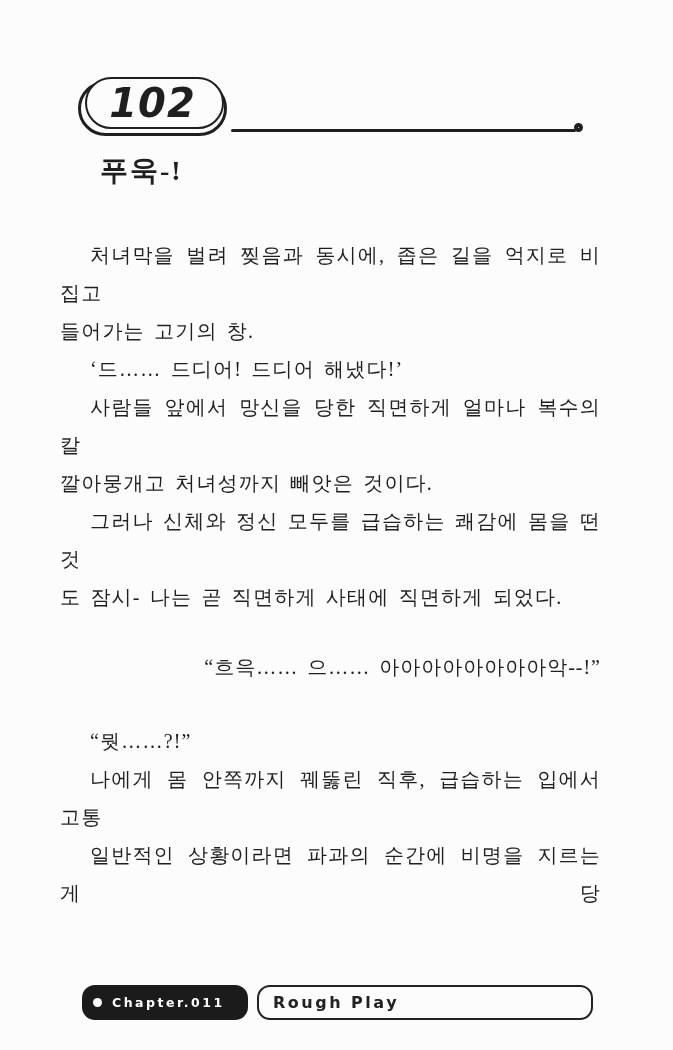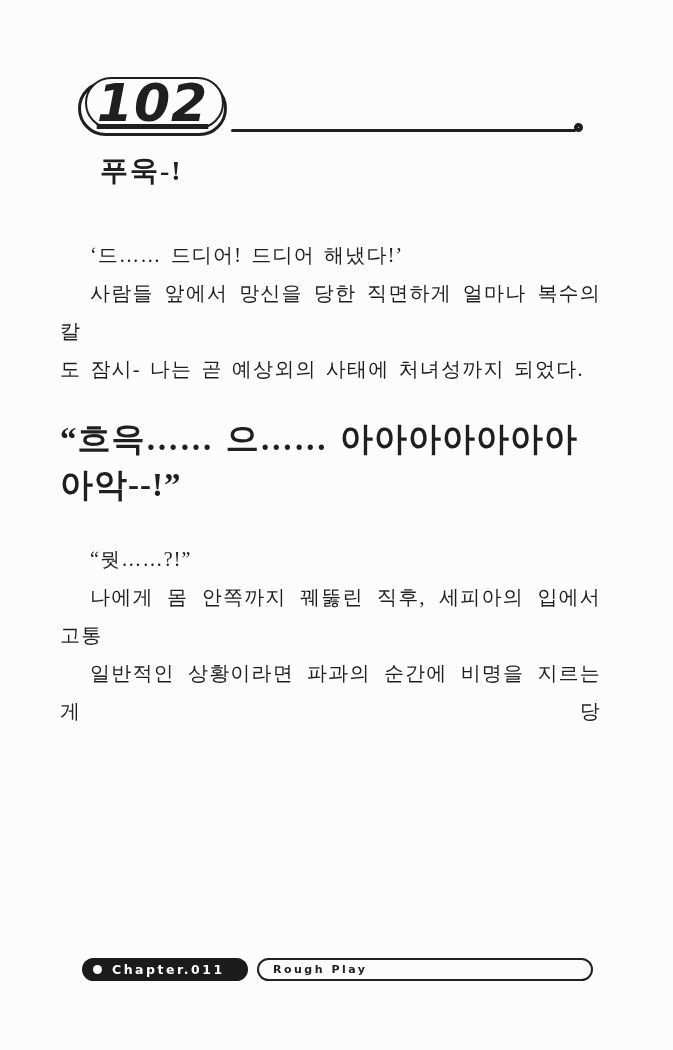--- a/index.html
+++ b/index.html
@@ -30,24 +30,23 @@
     position:absolute;left:7px;top:0;
     width:139px;height:52px;
     border:2px solid var(--ink);
     border-radius:26px;
     background:var(--paper);
     display:flex;align-items:center;justify-content:center;
   }
   .page-number{
     font-family:"DejaVu Sans","Liberation Sans",sans-serif;
     font-style:italic;font-weight:800;
-    font-size:52px;line-height:1;
+    font-size:40px;line-height:1;
     letter-spacing:1px;
     transform:translateX(-2px);
-    text-decoration:underline;
   }
   .header-rule{
     position:absolute;left:153px;top:52px;
     width:345px;height:3px;
     background:var(--ink);border-radius:2px;
   }
   .header-ring{
     position:absolute;left:496px;top:46px;
     width:9px;height:9px;
     border:4px solid var(--ink);
@@ -68,30 +67,30 @@
     font-weight:600;
     margin-bottom:50px;
     padding-left:40px;
     letter-spacing:2px;
   }
   .line{white-space:normal;}
   .line.indent{text-indent:30px;}
   .line.fill{text-align:justify;text-align-last:justify;}
   .block.shout{
     margin:28px 0 32px;
-    text-align:left;
-    font-size:33px;line-height:46px;
-    font-weight:700;
+    text-align:right;
+    font-size:20px;line-height:46px;
+    font-weight:400;
     letter-spacing:1px;
   }
 
   
   .footer{
-    position:absolute;left:82px;right:80px;top:958px;
-    height:23px;
+    position:absolute;left:82px;right:80px;top:985px;
+    height:35px;
     display:flex;gap:9px;
     font-family:"DejaVu Sans","Liberation Sans",sans-serif;
   }
   .chapter-pill{
     flex:0 0 166px;
     background:#1b1b1b;
     border-radius:13px;
     color:#fff;
     display:flex;align-items:center;
     padding-left:11px;
@@ -102,21 +101,21 @@
     width:9px;height:9px;border-radius:50%;
     background:#fff;margin-right:10px;flex:0 0 auto;
   }
   .title-pill{
     flex:1;
     border:2px solid #222;
     border-radius:13px;
     background:var(--paper);
     display:flex;align-items:center;
     padding-left:14px;
-    font-size:11px;font-weight:600;
+    font-size:16px;font-weight:600;
     letter-spacing:2.5px;
     color:#222;
   }
 </style>
 </head>
 <body>
 
 <div class="page">
 
   <div class="header">
@@ -126,36 +125,42 @@
     </div>
     <div class="header-rule"></div>
     <div class="header-ring"></div>
   </div>
 
   <div class="body-text">
       <div class="block lead">
         <div class="line">푸욱-!</div>
       </div>
       <div class="block para">
+        <div class="line indent fill">처녀막을 벌려 찢음과 동시에, 좁은 길을 억지로 비집고</div>
+        <div class="line">들어가는 고기의 창.</div>
+      </div>
+      <div class="block para">
         <div class="line indent">‘드…… 드디어! 드디어 해냈다!’</div>
       </div>
       <div class="block para">
         <div class="line indent fill">사람들 앞에서 망신을 당한 직면하게 얼마나 복수의 칼</div>
+        <div class="line">깔아뭉개고 처녀성까지 빼앗은 것이다.</div>
       </div>
       <div class="block para">
-        <div class="line">도 잠시- 나는 곧 예상외의 사태에 처녀성까지 되었다.</div>
+        <div class="line indent fill">그러나 신체와 정신 모두를 급습하는 쾌감에 몸을 떤 것</div>
+        <div class="line">도 잠시- 나는 곧 직면하게 사태에 직면하게 되었다.</div>
       </div>
       <div class="block shout">
         <div class="line">“흐윽…… 으…… 아아아아아아아아악--!”</div>
       </div>
       <div class="block para">
         <div class="line indent">“뭣……?!”</div>
       </div>
       <div class="block para">
-        <div class="line indent fill">나에게 몸 안쪽까지 꿰뚫린 직후, 세피아의 입에서 고통</div>
+        <div class="line indent fill">나에게 몸 안쪽까지 꿰뚫린 직후, 급습하는 입에서 고통</div>
       </div>
       <div class="block para">
         <div class="line indent fill">일반적인 상황이라면 파과의 순간에 비명을 지르는 게 당</div>
       </div>
     </div>
 
   <div class="footer">
     <div class="chapter-pill">
       <span class="chapter-dot"></span>
       <span>Chapter.011</span>

